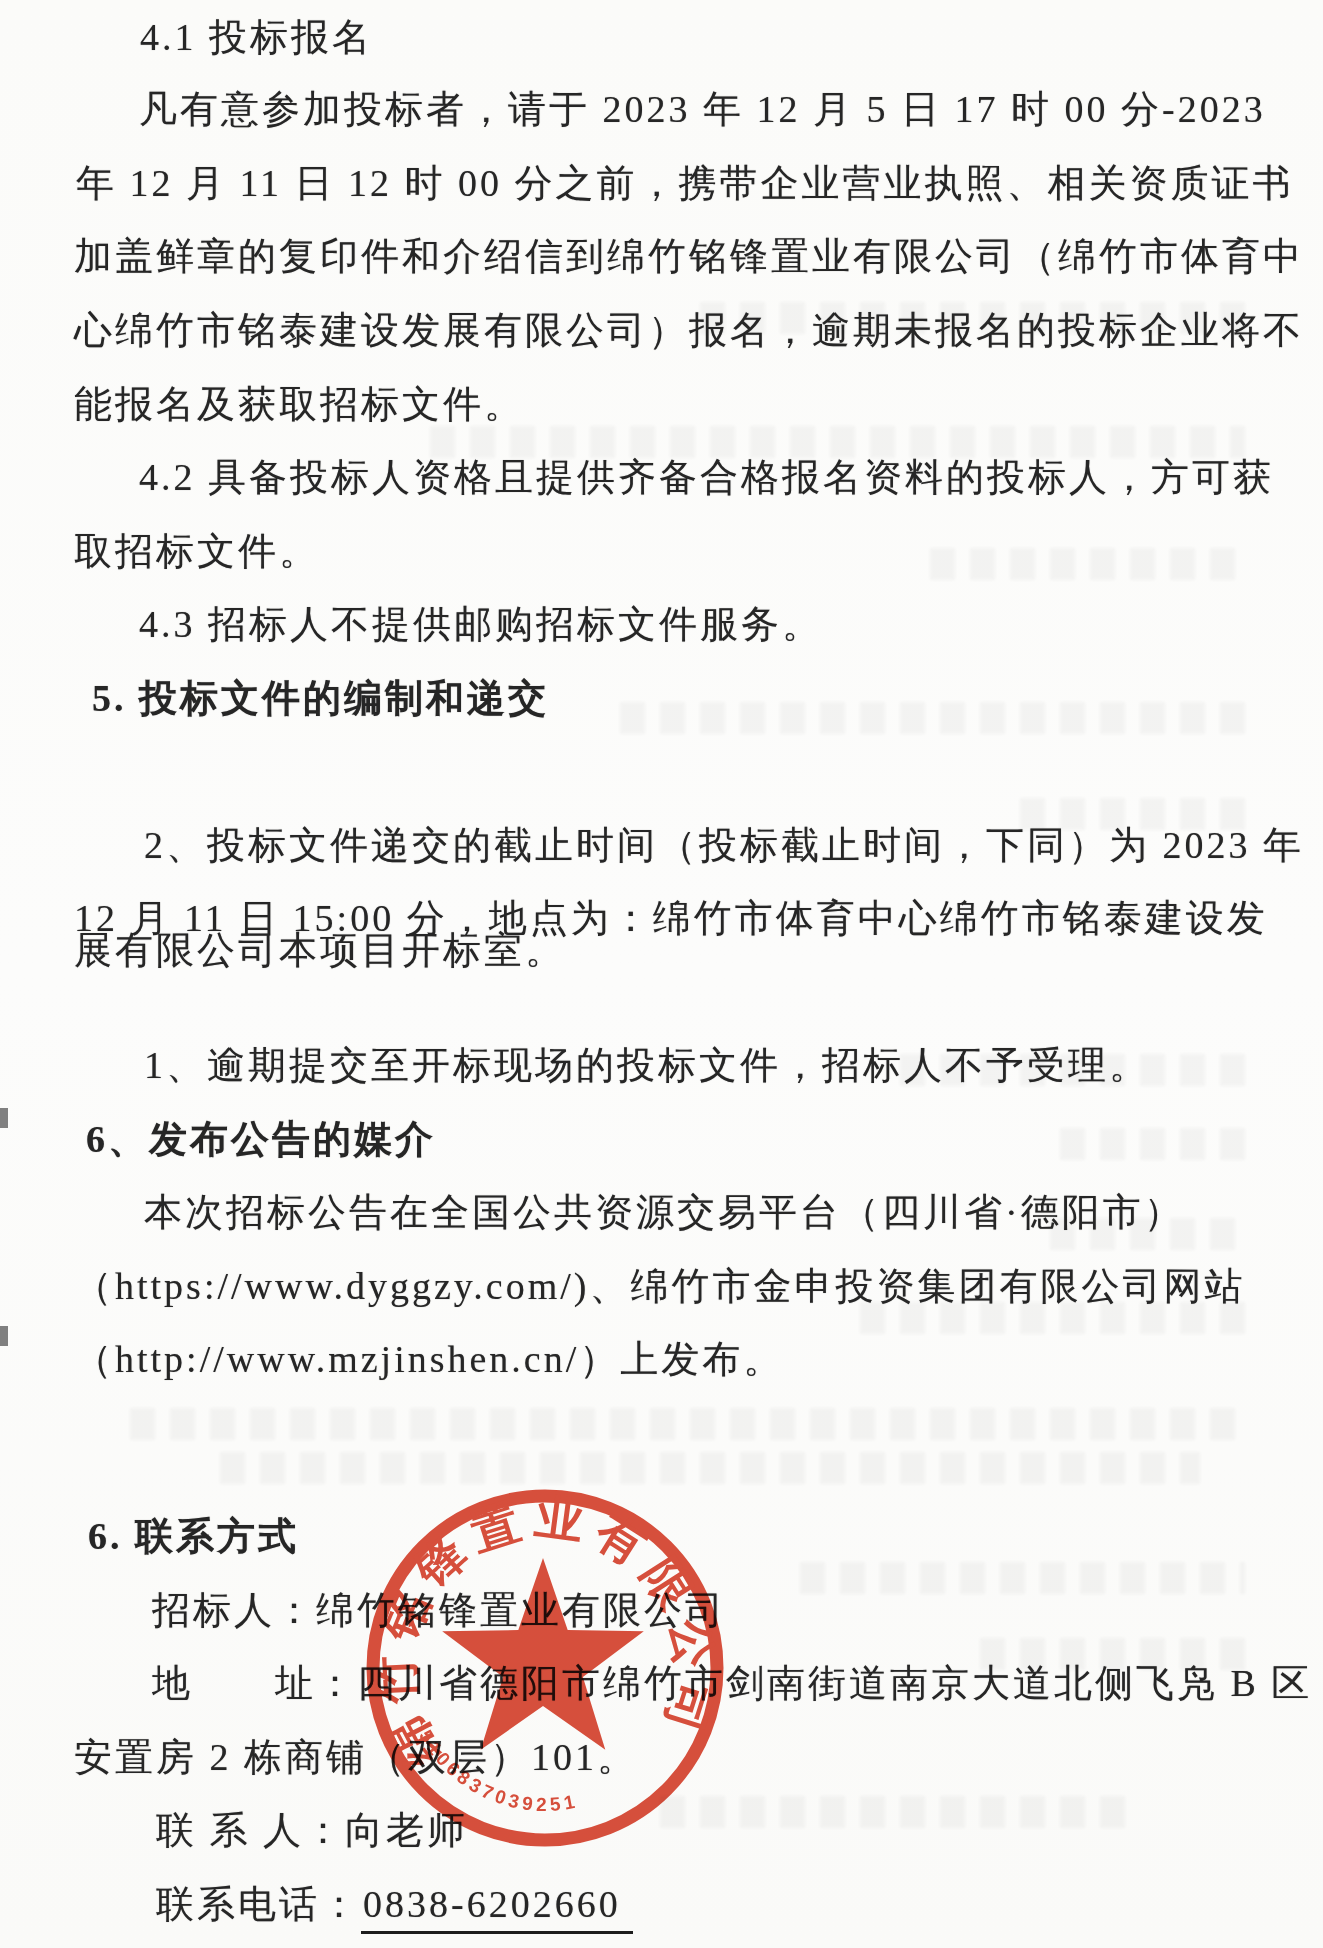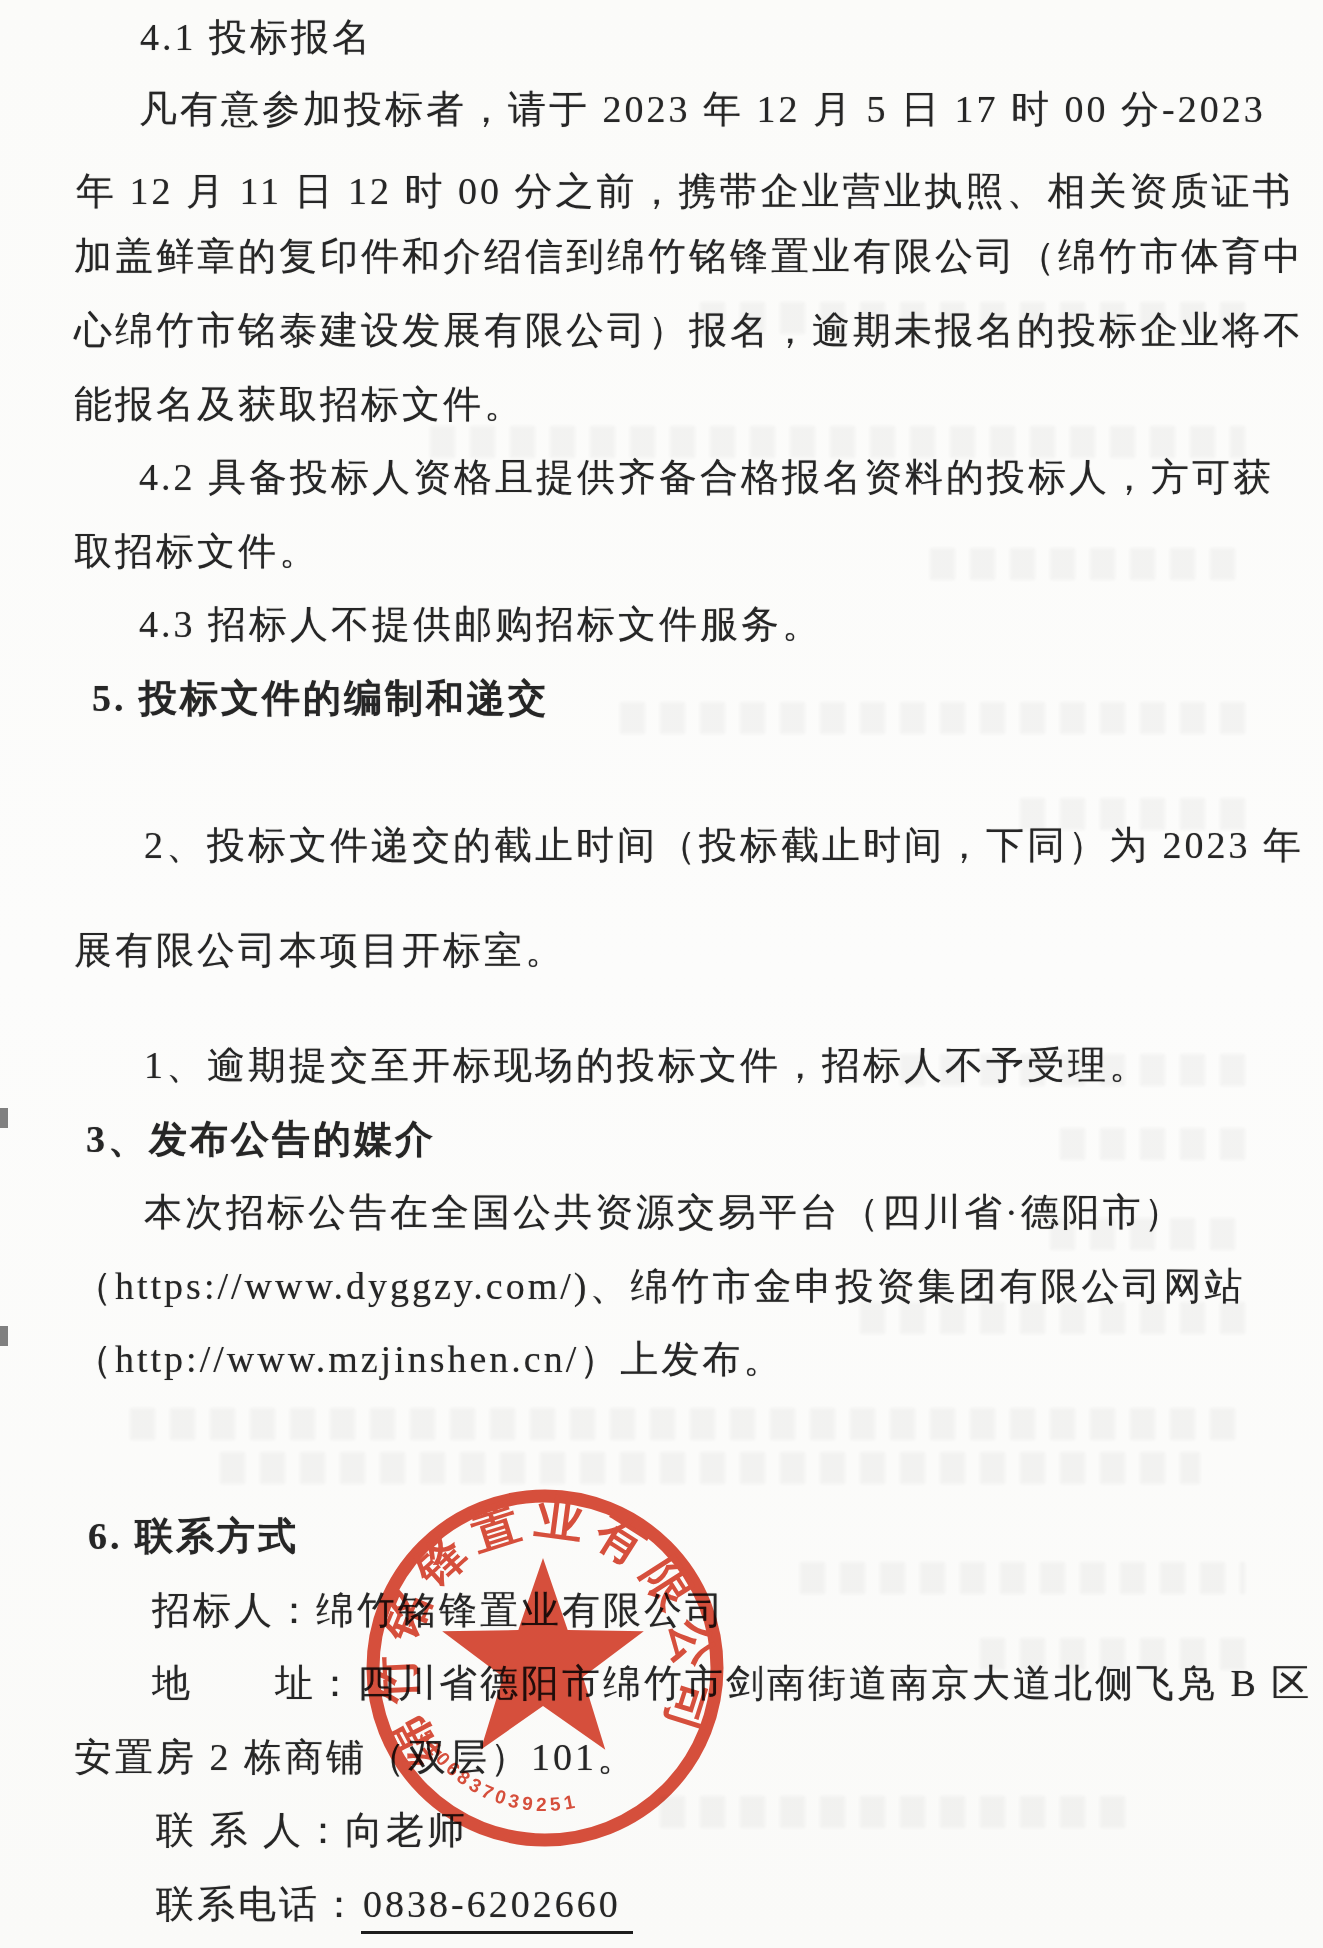--- a/index.html
+++ b/index.html
@@ -60,32 +60,33 @@
   <div class="ghost" style="top:1452px;left:220px;width:980px;"></div>
   <div class="ghost" style="top:1562px;left:800px;width:445px;"></div>
   <div class="ghost" style="top:1638px;left:980px;width:265px;"></div>
   <div class="ghost" style="top:1796px;left:660px;width:480px;"></div>
 
   <div class="tick" style="top:1108px;"></div>
   <div class="tick" style="top:1326px;"></div>
 
   <div class="line" style="top:14px;left:140px;">4.1 投标报名</div>
   <div class="line" style="top:86px;left:139px;">凡有意参加投标者，请于 2023 年 12 月 5 日 17 时 00 分-2023</div>
-  <div class="line" style="top:168px;left:76px;">年 12 月 11 日 12 时 00 分之前，携带企业营业执照、相关资质证书</div>
+  <div class="line" style="top:160px;left:76px;">年 12 月 11 日 12 时 00 分之前，携带企业营业执照、相关资质证书</div>
   <div class="line" style="top:233px;left:74px;">加盖鲜章的复印件和介绍信到绵竹铭锋置业有限公司（绵竹市体育中</div>
   <div class="line" style="top:307px;left:74px;">心绵竹市铭泰建设发展有限公司）报名，逾期未报名的投标企业将不</div>
   <div class="line" style="top:381px;left:74px;">能报名及获取招标文件。</div>
   <div class="line" style="top:454px;left:139px;">4.2 具备投标人资格且提供齐备合格报名资料的投标人，方可获</div>
   <div class="line" style="top:528px;left:74px;">取招标文件。</div>
   <div class="line" style="top:601px;left:139px;">4.3 招标人不提供邮购招标文件服务。</div>
   <div class="line bold" style="top:675px;left:92px;">5.  投标文件的编制和递交</div>
   <div class="line" style="top:822px;left:144px;">2、投标文件递交的截止时间（投标截止时间，下同）为 2023 年</div>
+  <div class="line" style="top:895px;left:74px;">12 月 11 日  15:00  分，地点为：绵竹市体育中心绵竹市铭泰建设发</div>
   <div class="line" style="top:919px;left:74px;margin-top:8px;">展有限公司本项目开标室。</div>
   <div class="line" style="top:1042px;left:144px;">1、逾期提交至开标现场的投标文件，招标人不予受理。</div>
-  <div class="line bold" style="top:1116px;left:86px;">3、发布公告的媒介</div>
+  <div class="line bold" style="top:1116px;left:86px;">6、发布公告的媒介</div>
   <div class="line" style="top:1189px;left:144px;">本次招标公告在全国公共资源交易平台（四川省·德阳市）</div>
   <div class="line" style="top:1263px;left:74px;">（https://www.dyggzy.com/)、绵竹市金申投资集团有限公司网站</div>
   <div class="line" style="top:1336px;left:74px;">（http://www.mzjinshen.cn/）上发布。</div>
   <div class="line bold" style="top:1513px;left:88px;">6.  联系方式</div>
   <div class="line" style="top:1587px;left:152px;">招标人：绵竹铭锋置业有限公司</div>
   <div class="line" style="top:1660px;left:152px;">地　　址：四川省德阳市绵竹市剑南街道南京大道北侧飞凫 B 区</div>
   <div class="line" style="top:1734px;left:74px;">安置房 2 栋商铺（双层）101。</div>
   <div class="line" style="top:1807px;left:156px;">联 系 人：向老师</div>
 
   <div class="line" style="top:1881px;left:156px;">

